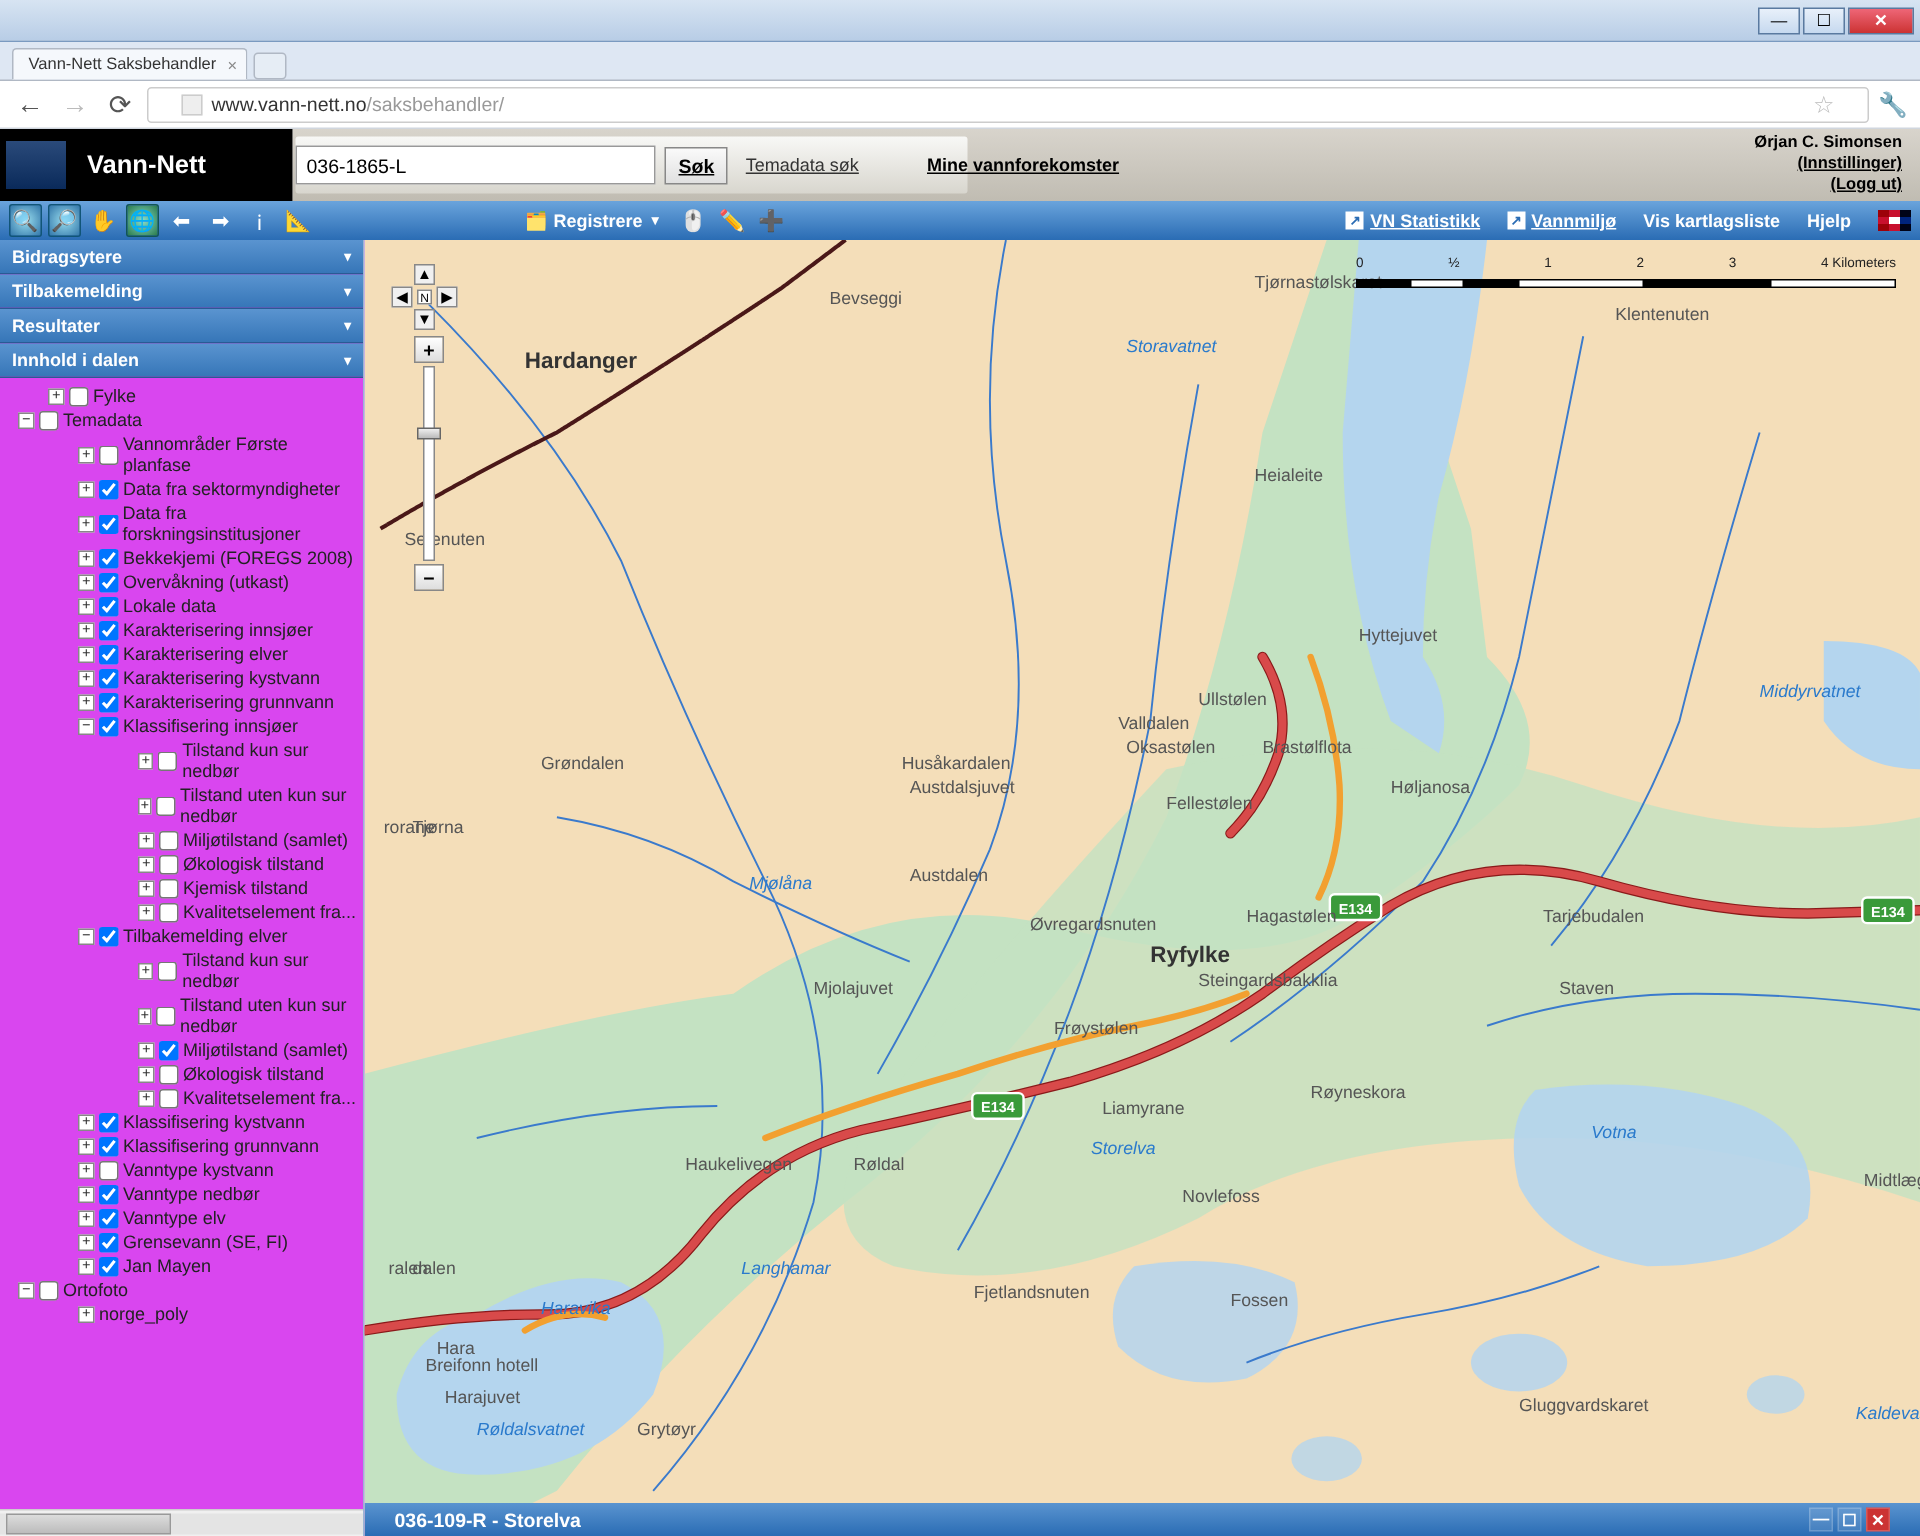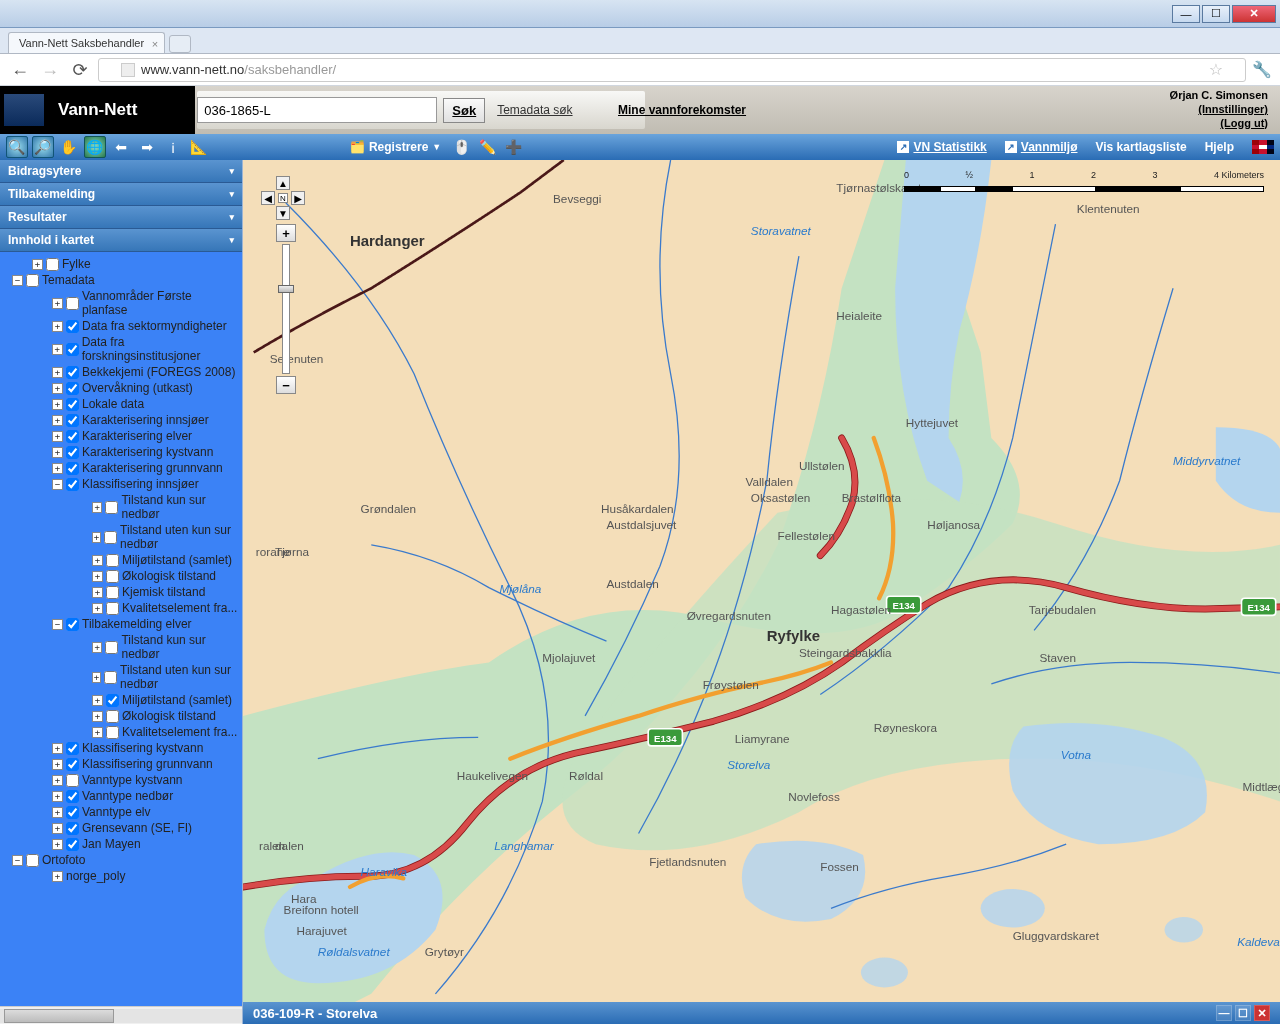--- a/index.html
+++ b/index.html
@@ -56,21 +56,21 @@
 .tb-link { text-decoration: underline; font-weight: bold; cursor: pointer; display: flex; align-items: center; gap: 4px; }
 .tb-link .popout { width: 12px; height: 12px; background: #fff; color: #2a6cb4; font-size: 9px; display: flex; align-items: center; justify-content: center; font-weight: bold;}
 .tb-text { font-weight: bold; cursor: pointer; }
 .flag { width: 22px; height: 14px; background: linear-gradient(to right, #c8102e 33%, #fff 33% 66%, #00247d 66%); position: relative; }
 .flag::after{content:''; position:absolute; inset:0; background: linear-gradient(#c8102e 33%,#fff 33% 66%,#c8102e 66%); mix-blend-mode: multiply;}
 
 
 .main { display: flex; height: calc(1024px - 28px - 26px - 32px - 48px - 26px); }
 
 
-.sidebar { width: 243px; display: flex; flex-direction: column; border-right: 1px solid #9cb4d4; background: #3b82f6; }
+.sidebar { width: 243px; display: flex; flex-direction: column; border-right: 1px solid #9cb4d4; background: #d946ef; }
 .sb-band { background: linear-gradient(#5a94d0,#3676b8); color: #fff; font-weight: bold; padding: 4px 8px; font-size: 12px; border-bottom: 1px solid #2a5a94; display: flex; justify-content: space-between; align-items: center; cursor: pointer; }
 .sb-band .caret { font-size: 9px; }
 .tree { flex: 1; overflow: auto; padding: 4px 2px 4px 4px; font-size: 12px; color: #222; }
 .row { display: flex; align-items: center; gap: 3px; padding: 1px 0; }
 .toggle { width: 11px; height: 11px; border: 1px solid #888; font-size: 9px; line-height: 9px; text-align: center; background: #fff; color: #333; cursor: pointer; font-family: monospace; }
 .cb { width: 13px; height: 13px; }
 .lvl1 { padding-left: 8px; }
 .lvl2 { padding-left: 28px; }
 .lvl3 { padding-left: 48px; }
 .lvl5 { padding-left: 88px; }
@@ -110,21 +110,21 @@
 .zoom-thumb { position: absolute; left: -5px; width: 16px; height: 8px; background: linear-gradient(#eee,#bbb); border: 1px solid #666; top: 40px; }
 
 .scalebar { position: absolute; right: 16px; top: 10px; font-size: 10px; color: #222; }
 .scalebar .bar { display: flex; align-items: flex-end; height: 10px; }
 .scalebar .seg { height: 6px; border: 1px solid #000; }
 .scalebar .seg.black { background: #000; }
 .scalebar .seg.white { background: #fff; }
 .scalebar .labels { display: flex; justify-content: space-between; font-size: 9px; margin-bottom: 2px; }
 
 
-.map-footer { position: absolute; left: 0; right: 0; bottom: 0; height: 22px; background: linear-gradient(#5a94d0,#2a6cb4); color: #fff; font-weight: bold; font-size: 13px; display: flex; align-items: center; padding: 0 10px; justify-content: space-between; gap: 40px;}
+.map-footer { position: absolute; left: 0; right: 0; bottom: 0; height: 22px; background: linear-gradient(#5a94d0,#2a6cb4); color: #fff; font-weight: bold; font-size: 13px; display: flex; align-items: center; padding: 0 20px; justify-content: space-between; gap: 40px;}
 .map-footer .rbtns { display:flex; gap:3px;}
 .map-footer .rbtn { width:16px; height:16px; border:1px solid #fff3; display:flex;align-items:center;justify-content:center; font-size:11px; background: rgba(255,255,255,.1); cursor:pointer;}
 .map-footer .rbtn.red { background: #c33; }
 
 a { color: inherit; text-decoration: none; }
 </style>
 </head>
 <body>
 
 <div class="win-chrome">
@@ -213,21 +213,21 @@
       </div>
     <div class="sb-band">
         <span>Tilbakemelding</span>
         <span class="caret">▾</span>
       </div>
     <div class="sb-band">
         <span>Resultater</span>
         <span class="caret">▾</span>
       </div>
     <div class="sb-band">
-        <span>Innhold i kartet</span>
+        <span>Innhold i dalen</span>
         <span class="caret">▾</span>
       </div>
 
     <div class="tree">
       <div class="row lvl2">
           <span class="toggle">+</span>
           <input type="checkbox" class="cb" style="">
           <span>Fylke</span>
         </div>
       <div class="row lvl1">

